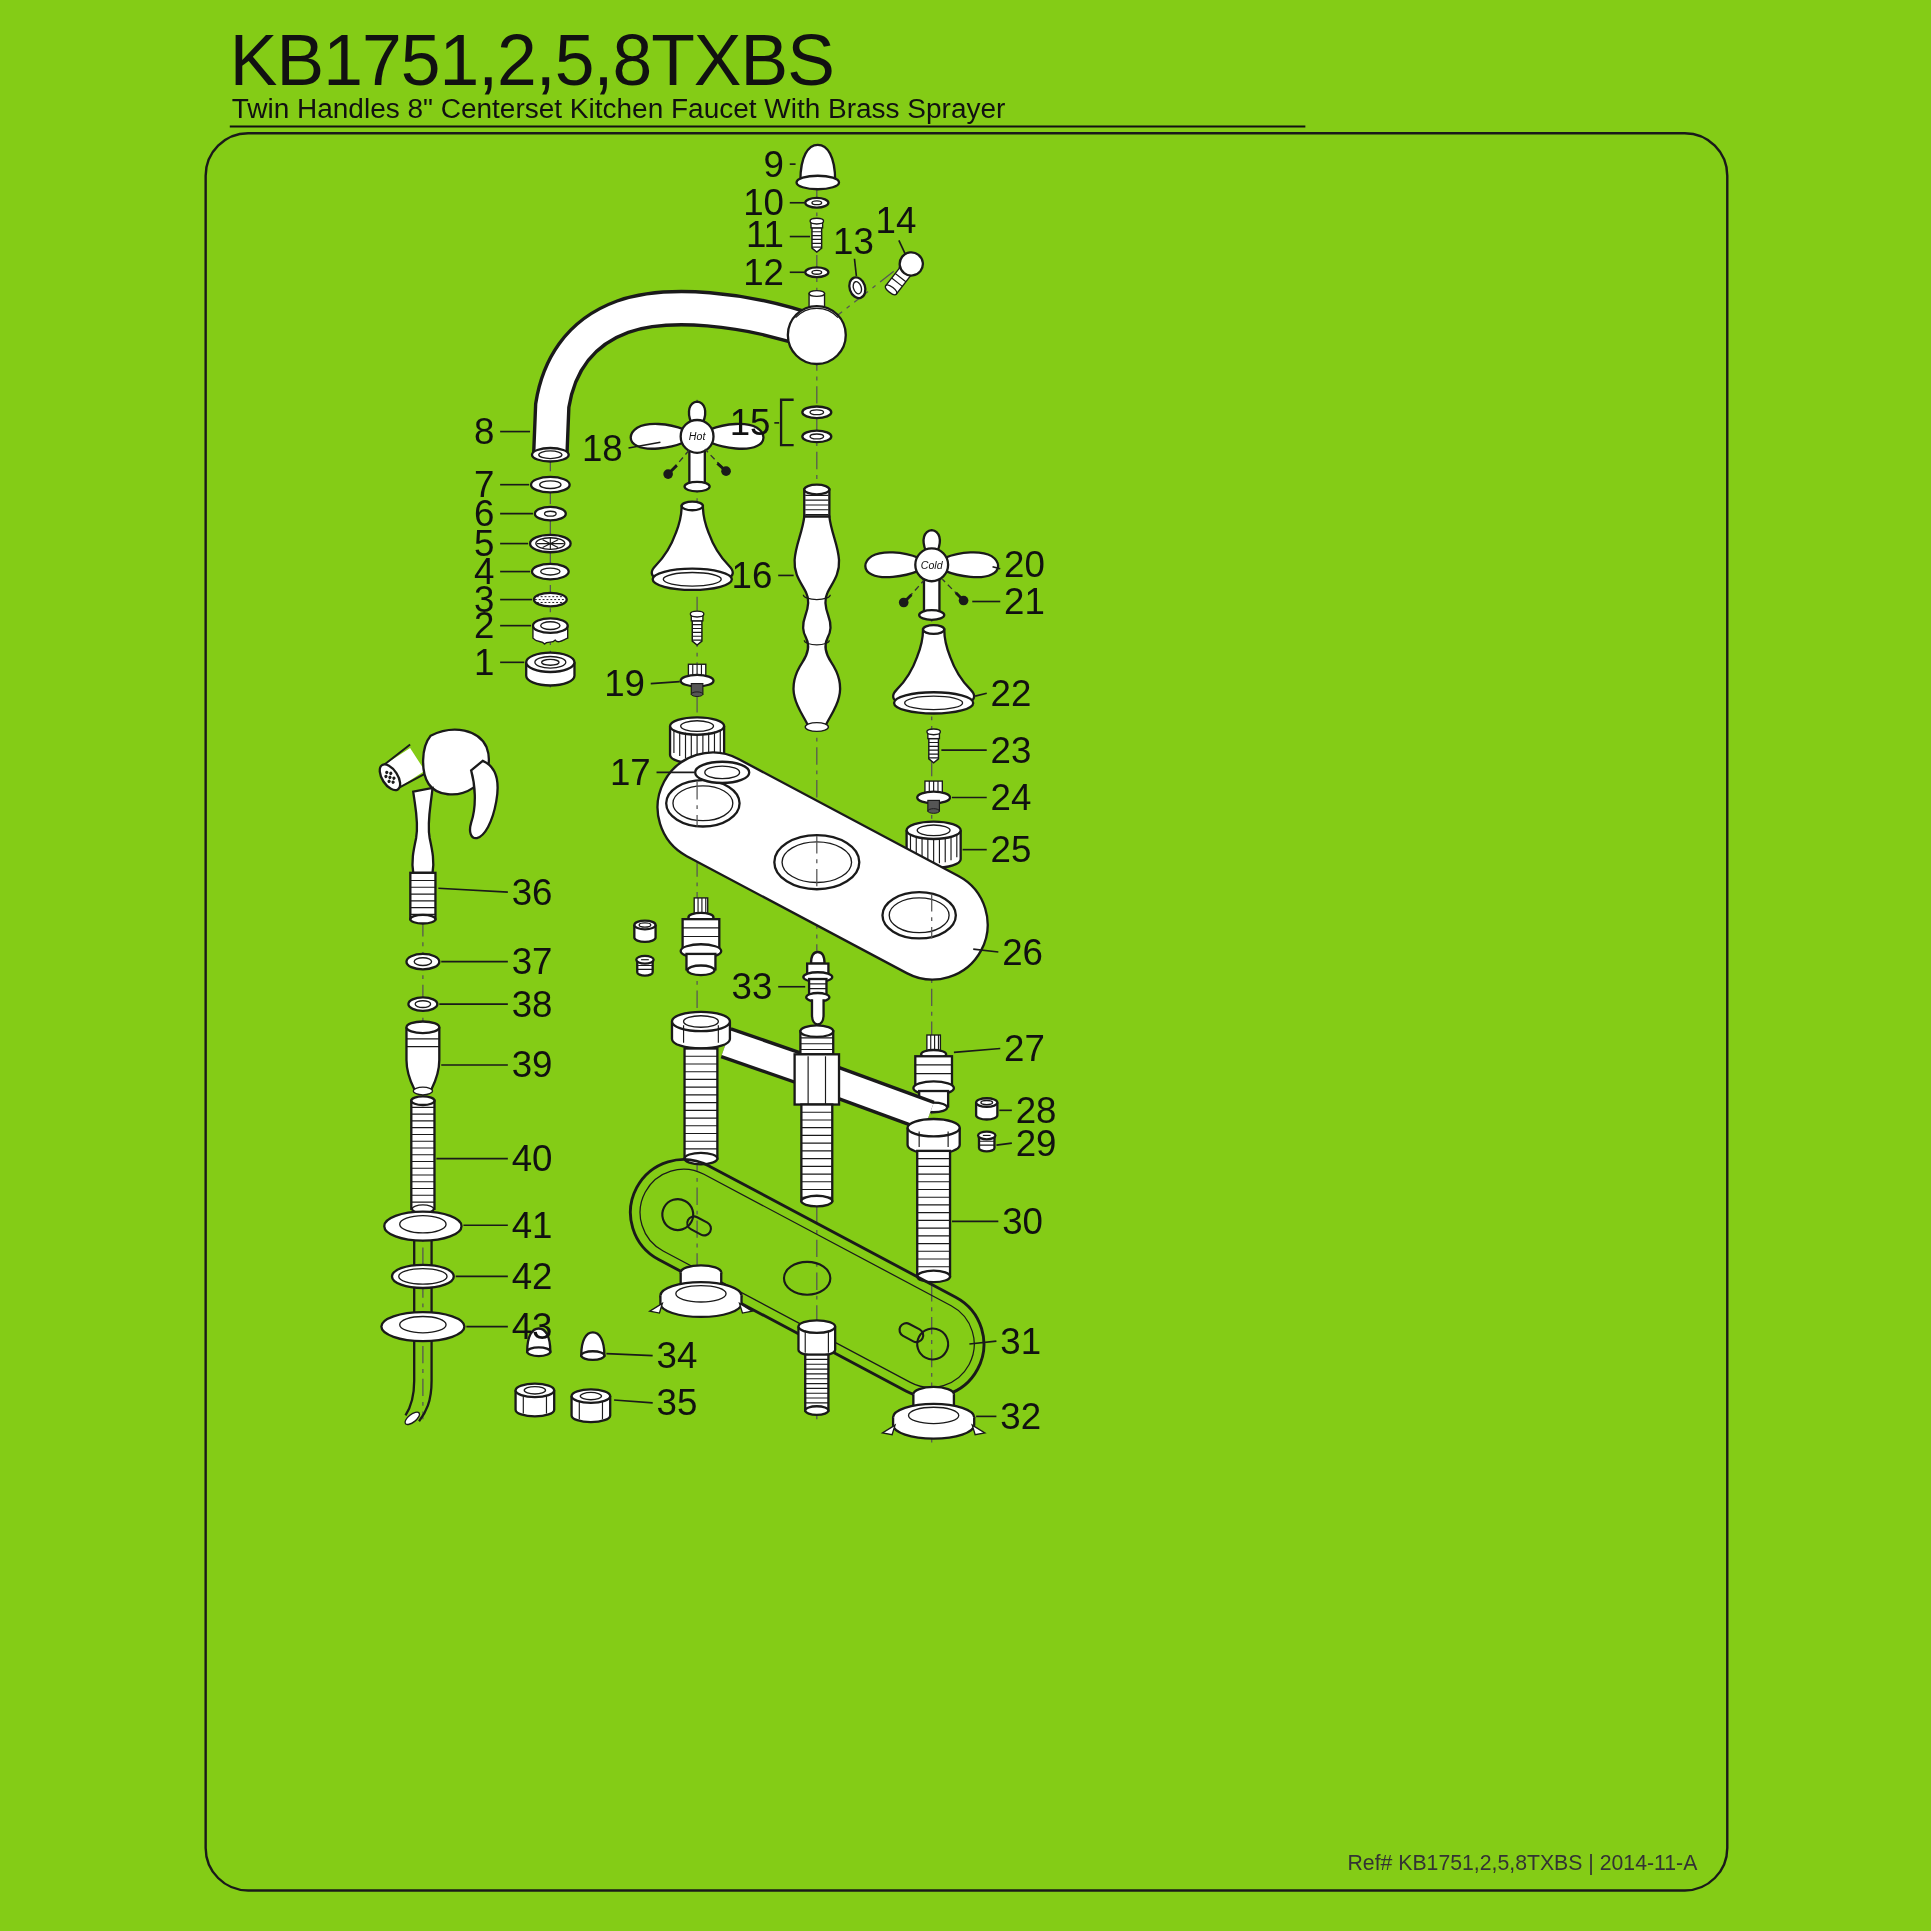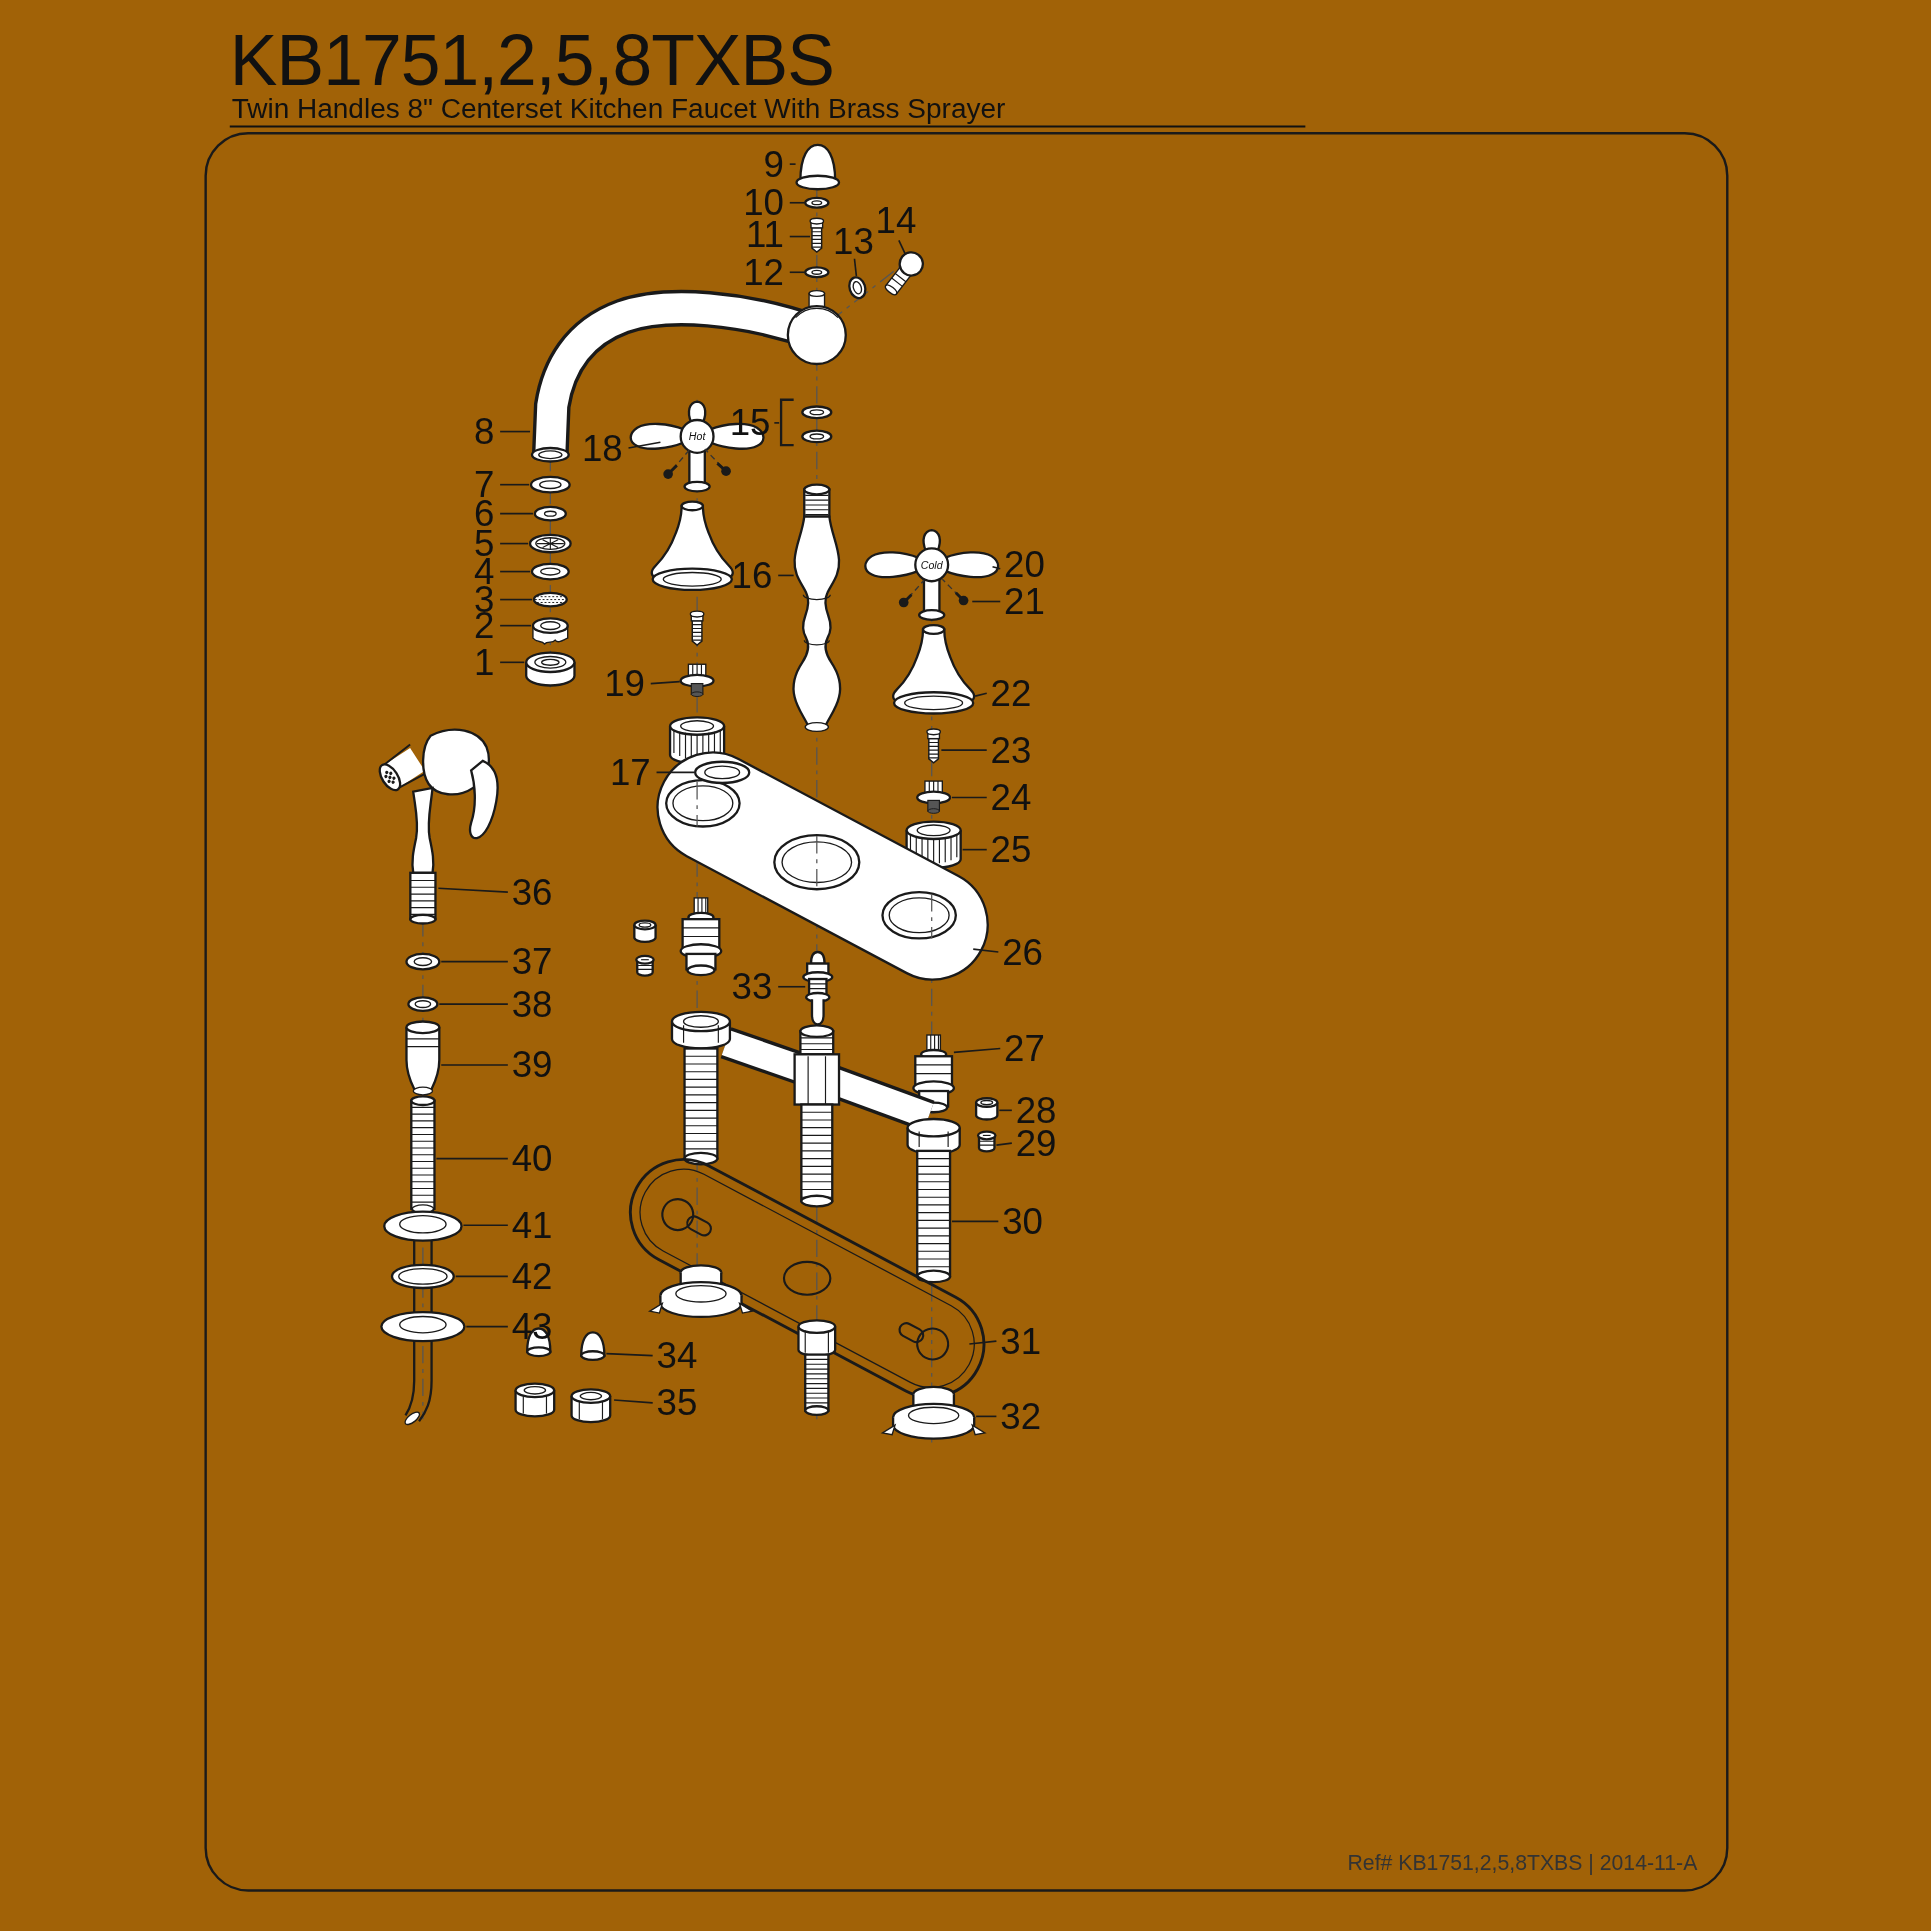--- a/index.html
+++ b/index.html
@@ -1,16 +1,16 @@
 <!DOCTYPE html>
 <html><head>
 <meta charset="utf-8">
 <style>
   html,body{margin:0;padding:0;background:#fff;}
-  .page{width:1931px;height:1931px;position:relative;background:#a16207;font-family:"Liberation Sans",sans-serif;}
+  .page{width:1931px;height:1931px;position:relative;background:#84cc16;font-family:"Liberation Sans",sans-serif;}
   svg{display:block;}
   .title{font-size:74px;font-weight:400;fill:#111;letter-spacing:-1px;}
   .subtitle{font-size:29px;fill:#111;}
   .footer{font-size:22px;fill:#333;}
   .plabel{font-size:38px;fill:#111;}
   .hub{font-size:11px;font-style:italic;fill:#111;text-anchor:middle;}
   .p{fill:#fff;stroke:#1a1a1a;stroke-width:2.4;}
   .pt{fill:#fff;stroke:#1a1a1a;stroke-width:1.4;}
   .nf{fill:none;stroke:#1a1a1a;stroke-width:2.4;}
   .hl{fill:none;stroke:#1a1a1a;stroke-width:1.2;}

